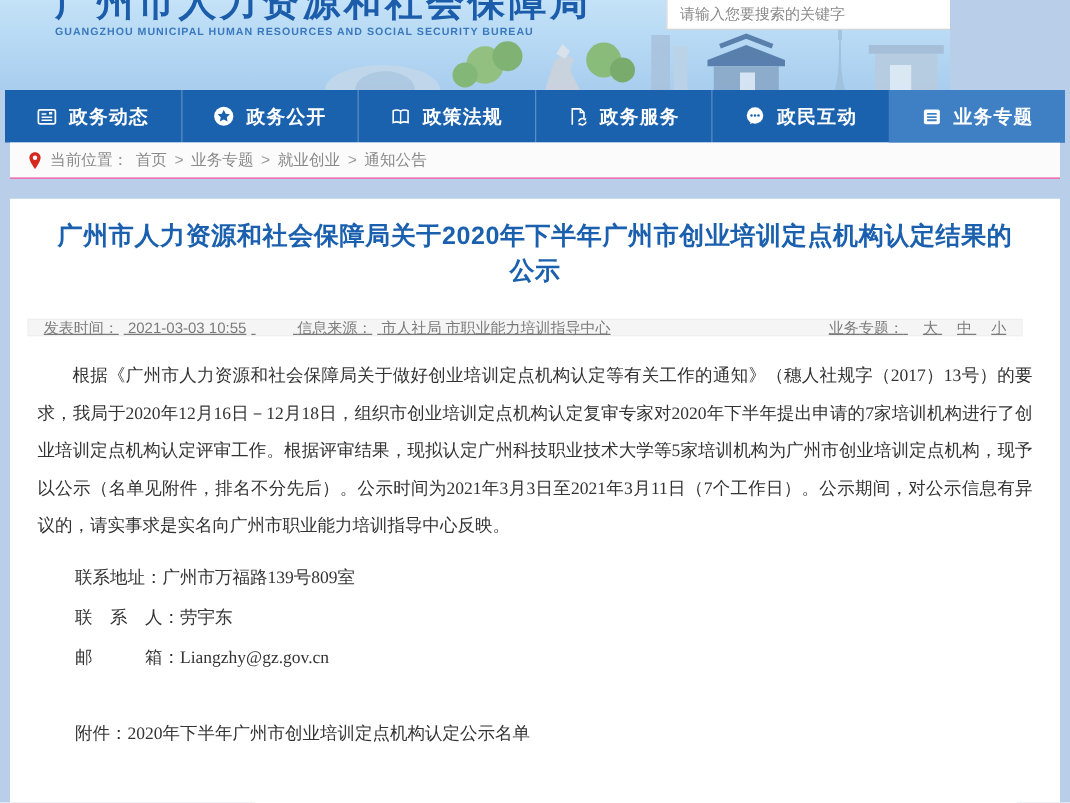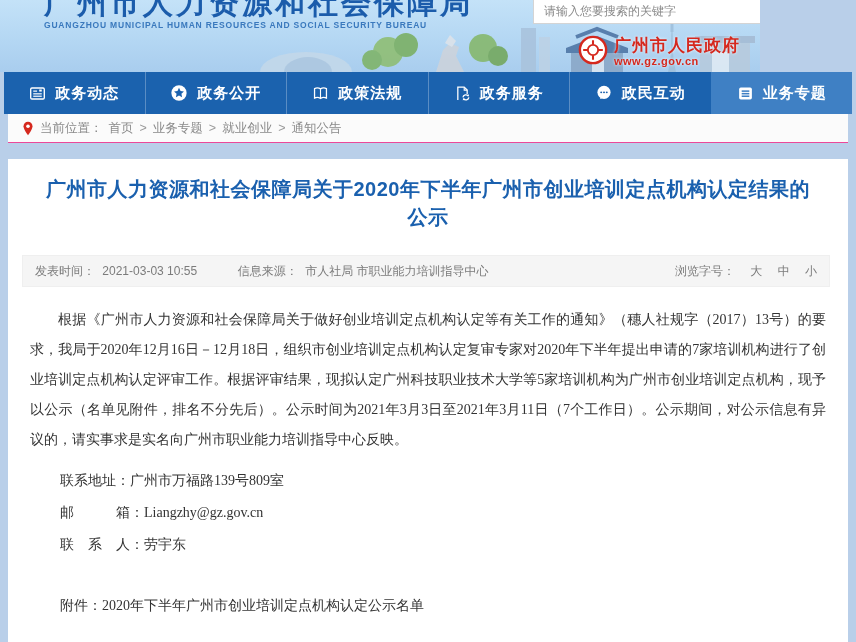--- a/index.html
+++ b/index.html
@@ -73,23 +73,23 @@
   
   .content{
     margin:0 8px;background:#fff;height:500px;box-sizing:border-box;
     padding:0 14px;
   }
   .article-title{
     margin:16px;padding-top:16px;text-align:center;
     font-size:20px;font-weight:bold;color:#1a60ae;line-height:28px;letter-spacing:.5px;
   }
   .meta{
-    margin:24px 4px 0 0;height:32px;background:#f5f5f5;border:1px solid #efefef;
+    margin:24px 16px 0 0;height:14px;background:#f5f5f5;border:1px solid #efefef;
     box-sizing:border-box;display:flex;align-items:center;justify-content:space-between;
-    padding:0 12px;font-size:12px;color:#7b7b7b;
+    padding:0 12px;font-size:12px;color:#7b7b7b;text-decoration:underline;
   }
   .meta-left span{margin-right:4px;}
   .meta-gap{display:inline-block;width:26px;}
   .fs-option{color:#7b7b7b;margin-left:12px;cursor:pointer;text-decoration:none;}
   .article-body{
     font-family:"Liberation Serif","DejaVu Serif",serif;
     font-size:14px;color:#333;
   }
   .para{
     margin:18px 8px 0 8px;text-indent:2em;line-height:30px;text-align:justify;
@@ -142,33 +142,20 @@
       <button class="search-btn">
         <span>
           <svg width="17" height="17" viewBox="0 0 20 20">
             <circle cx="8.5" cy="8.5" r="5.4" fill="none" stroke="#fff" stroke-width="2"></circle>
             <line x1="12.8" y1="12.8" x2="17.4" y2="17.4" stroke="#fff" stroke-width="2.4" stroke-linecap="round"></line>
           </svg>
         </span>
       </button>
     </div>
 
-    <a class="gov-portal">
-      <span>
-        <svg width="30" height="30" viewBox="0 0 32 32">
-          <circle cx="16" cy="16" r="14" fill="#fff" stroke="#d5281e" stroke-width="2.6"></circle>
-          <circle cx="16" cy="16" r="5.5" fill="none" stroke="#d5281e" stroke-width="2"></circle>
-          <path d="M16 5.5v5M16 21.5v5M5.5 16h5M21.5 16h5" stroke="#d5281e" stroke-width="2.2"></path>
-        </svg>
-      </span>
-      <span class="gov-portal-text">
-        <div class="gov-name">广州市人民政府</div>
-        <div class="gov-url">www.gz.gov.cn</div>
-      </span>
-    </a>
   </div>
 
   <nav class="nav">
     <a class="nav-item">
       <span class="nicon">
         <svg width="17" height="17" viewBox="0 0 20 20">
           <rect x="2" y="3.5" width="16" height="13" rx="1.5" fill="none" stroke="#fff" stroke-width="1.6"></rect>
           <line x1="5" y1="7.2" x2="9.5" y2="7.2" stroke="#fff" stroke-width="1.4"></line>
           <line x1="12" y1="6.5" x2="15" y2="6.5" stroke="#fff" stroke-width="2.4"></line>
           <line x1="5" y1="10.4" x2="15" y2="10.4" stroke="#fff" stroke-width="1.4"></line>
@@ -255,39 +242,39 @@
 
     <div class="meta">
       <div class="meta-left">
         <span>发表时间：</span>
         <span>2021-03-03 10:55</span>
         <span class="meta-gap"></span>
         <span>信息来源：</span>
         <span>市人社局 市职业能力培训指导中心</span>
       </div>
       <div class="meta-right">
-        <span>浏览字号：</span>
+        <span>业务专题：</span>
         <a class="fs-option">大</a>
         <a class="fs-option">中</a>
         <a class="fs-option">小</a>
       </div>
     </div>
 
     <div class="article-body">
       <p class="para">根据《广州市人力资源和社会保障局关于做好创业培训定点机构认定等有关工作的通知》（穗人社规字（2017）13号）的要求，我局于2020年12月16日－12月18日，组织市创业培训定点机构认定复审专家对2020年下半年提出申请的7家培训机构进行了创业培训定点机构认定评审工作。根据评审结果，现拟认定广州科技职业技术大学等5家培训机构为广州市创业培训定点机构，现予以公示（名单见附件，排名不分先后）。公示时间为2021年3月3日至2021年3月11日（7个工作日）。公示期间，对公示信息有异议的，请实事求是实名向广州市职业能力培训指导中心反映。</p>
 
       <div class="contact-block">
         <div class="contact-line">
           <span class="contact-label">联系地址：</span><span>广州市万福路139号809室</span>
         </div>
         <div class="contact-line">
+          <span class="contact-label">联　系　人：</span><span>劳宇东</span>
+        </div>
+        <div class="contact-line">
           <span class="contact-label">邮　　　箱：</span><span>Liangzhy@gz.gov.cn</span>
         </div>
-        <div class="contact-line">
-          <span class="contact-label">联　系　人：</span><span>劳宇东</span>
-        </div>
       </div>
 
       <p class="attachment">附件：2020年下半年广州市创业培训定点机构认定公示名单</p>
     </div>
   </main>
 
 </div>
 
 </body></html>

